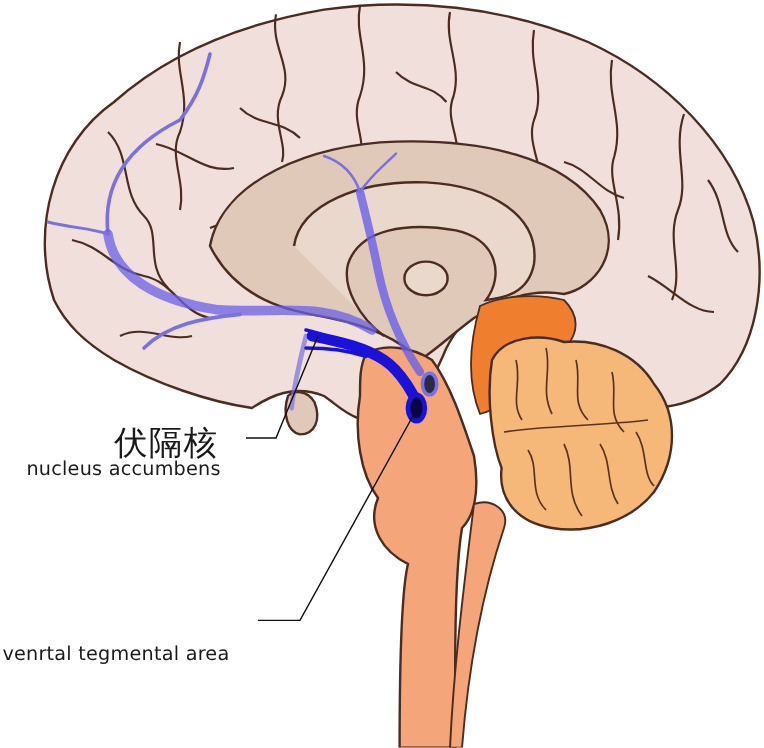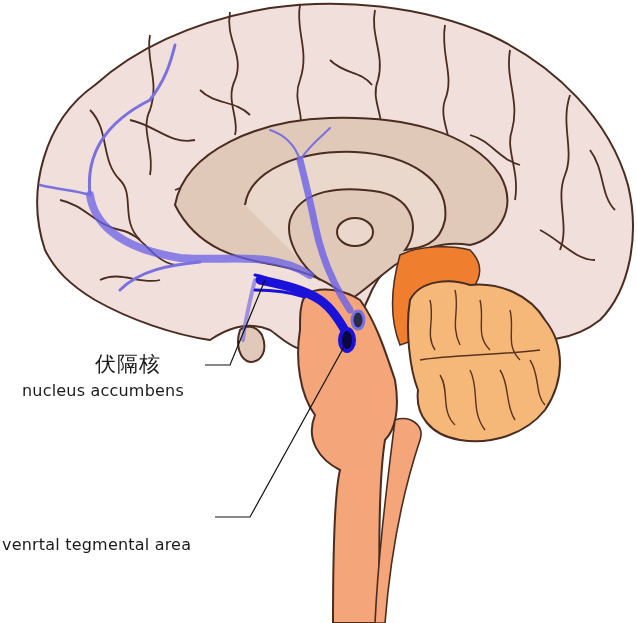--- a/index.html
+++ b/index.html
@@ -1,21 +1,21 @@
 <!DOCTYPE html>
 <html><head>
 <meta charset="utf-8">
 <style>
   html, body { margin: 0; padding: 0; background: #ffffff; }
   body { width: 637px; height: 623px; position: relative; overflow: hidden;
          font-family: "DejaVu Sans", "Liberation Sans", sans-serif; }
   #stage { position: absolute; left: 0; top: 0; width: 637px; height: 623px; }
   svg { position: absolute; left: 0; top: 0; }
   .label { position: absolute; color: #1a1a1a; white-space: nowrap; }
-  .zh { font-size: 21px; letter-spacing: 1px; }
+  .zh { font-size: 28px; letter-spacing: 1px; }
   .en { font-size: 16px; font-weight: 400; letter-spacing: 0.2px; }
 </style>
 </head>
 <body>
 
 <div id="stage">
   <svg width="637" height="623" viewBox="0 0 637 623">
 
     <path d="M45,250 C25,190 45,120 95,85 C140,45 200,20 270,8 C340,-2 420,5 490,35
          C555,65 610,120 628,185 C640,235 630,290 600,320 C575,340 540,345 505,335

